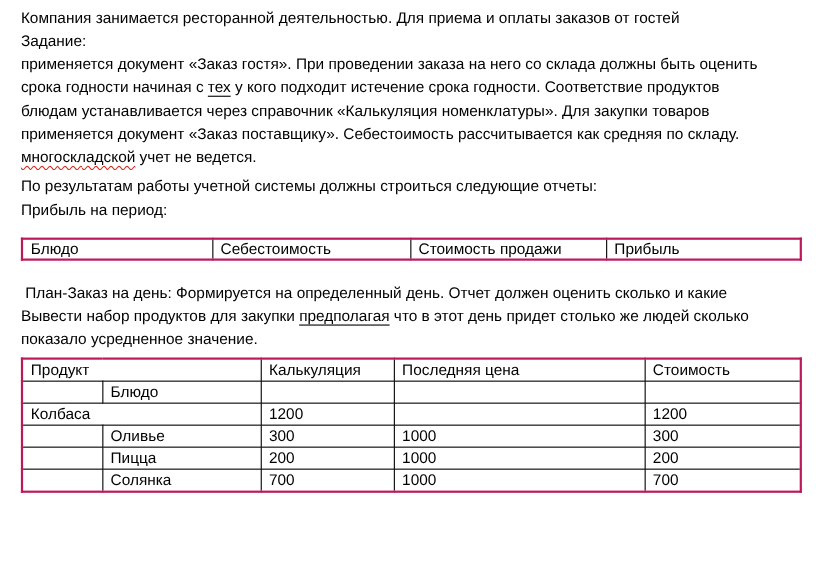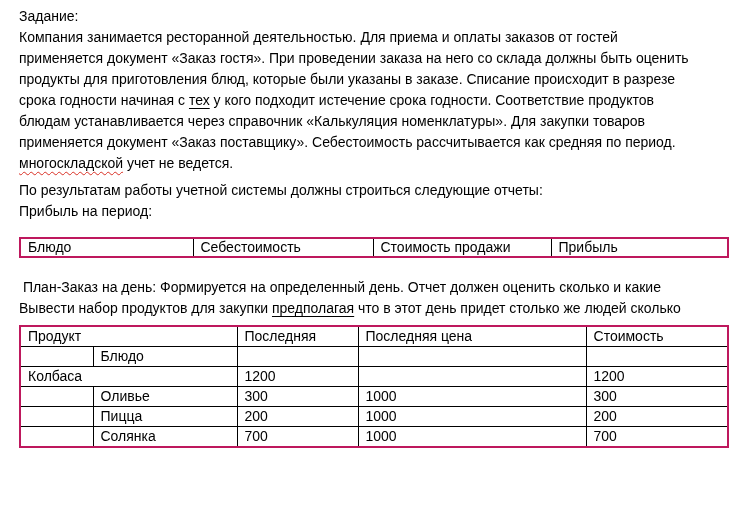--- a/index.html
+++ b/index.html
@@ -49,27 +49,26 @@
   .t1 td { height: 17px; line-height: 17px; }
   .t2 { margin-top: 6px; width: 708px; border-radius: 20px; }
   .t2 td { height: 19px; line-height: 19px; }
   .p3 { margin-top: 19px; }
 </style>
 </head>
 <body>
 
 <div class="doc">
 
+  <div class="line">Компания занимается ресторанной деятельностью. Для приема и оплаты заказов от гостей</div>
   <div class="line">Задание:</div>
-  <div class="line">Компания занимается ресторанной деятельностью. Для приема и оплаты заказов от гостей</div>
   <div class="line">применяется документ «Заказ гостя». При проведении заказа на него со склада должны быть оценить</div>
-  <div class="line">продукты для приготовления блюд, которые были указаны в заказе. Списание происходит в разрезе</div>
   <div class="line"><span>срока годности начиная с </span><span class="sq-blue">тех</span><span> у кого подходит истечение срока годности. Соответствие продуктов</span></div>
   <div class="line">блюдам устанавливается через справочник «Калькуляция номенклатуры». Для закупки товаров</div>
-  <div class="line">применяется документ «Заказ поставщику». Себестоимость рассчитывается как средняя по период.</div>
+  <div class="line">применяется документ «Заказ поставщику». Себестоимость рассчитывается как средняя по складу.</div>
   <div class="line"><span class="sq-red">многоскладской</span><span> учет не ведется.</span></div>
 
   <div class="gap-small"></div>
 
   <div class="line">По результатам работы учетной системы должны строиться следующие отчеты:</div>
   <div class="line">Прибыль на период:</div>
 
   <table class="t1">
     <colgroup>
       <col style="width:173px">
@@ -83,34 +82,35 @@
       <td>Себестоимость</td>
       <td>Стоимость продажи</td>
       <td>Прибыль</td>
     </tr>
   </tbody>
     </table>
 
   <div class="p3">
     <div class="line"> План-Заказ на день: Формируется на определенный день. Отчет должен оценить сколько и какие</div>
     <div class="line"><span>Вывести набор продуктов для закупки </span><span class="sq-blue">предполагая</span><span> что в этот день придет столько же людей сколько</span></div>
+    <div class="line">показало усредненное значение.</div>
   </div>
 
   <table class="t2">
     <colgroup>
       <col style="width:73px">
         <col style="width:144px">
         <col style="width:121px">
         <col style="width:228px">
         <col style="width:142px">
     </colgroup>
     <tbody>
         <tr>
       <td colspan="2">Продукт</td>
-      <td>Последняя</td>
+      <td>Калькуляция</td>
       <td>Последняя цена</td>
       <td>Стоимость</td>
     </tr>
     <tr>
       <td></td>
       <td>Блюдо</td>
       <td></td>
       <td></td>
       <td></td>
     </tr>

